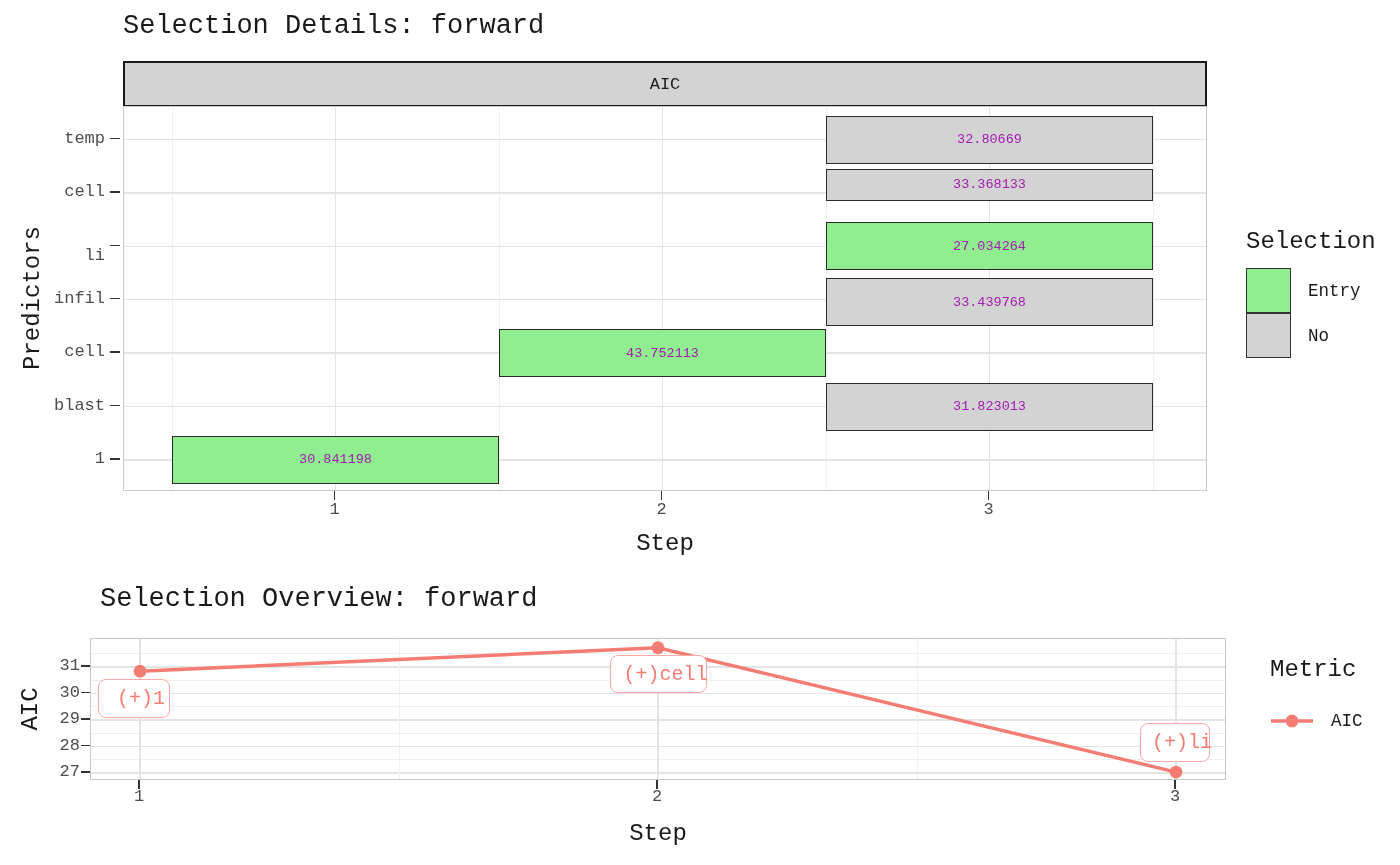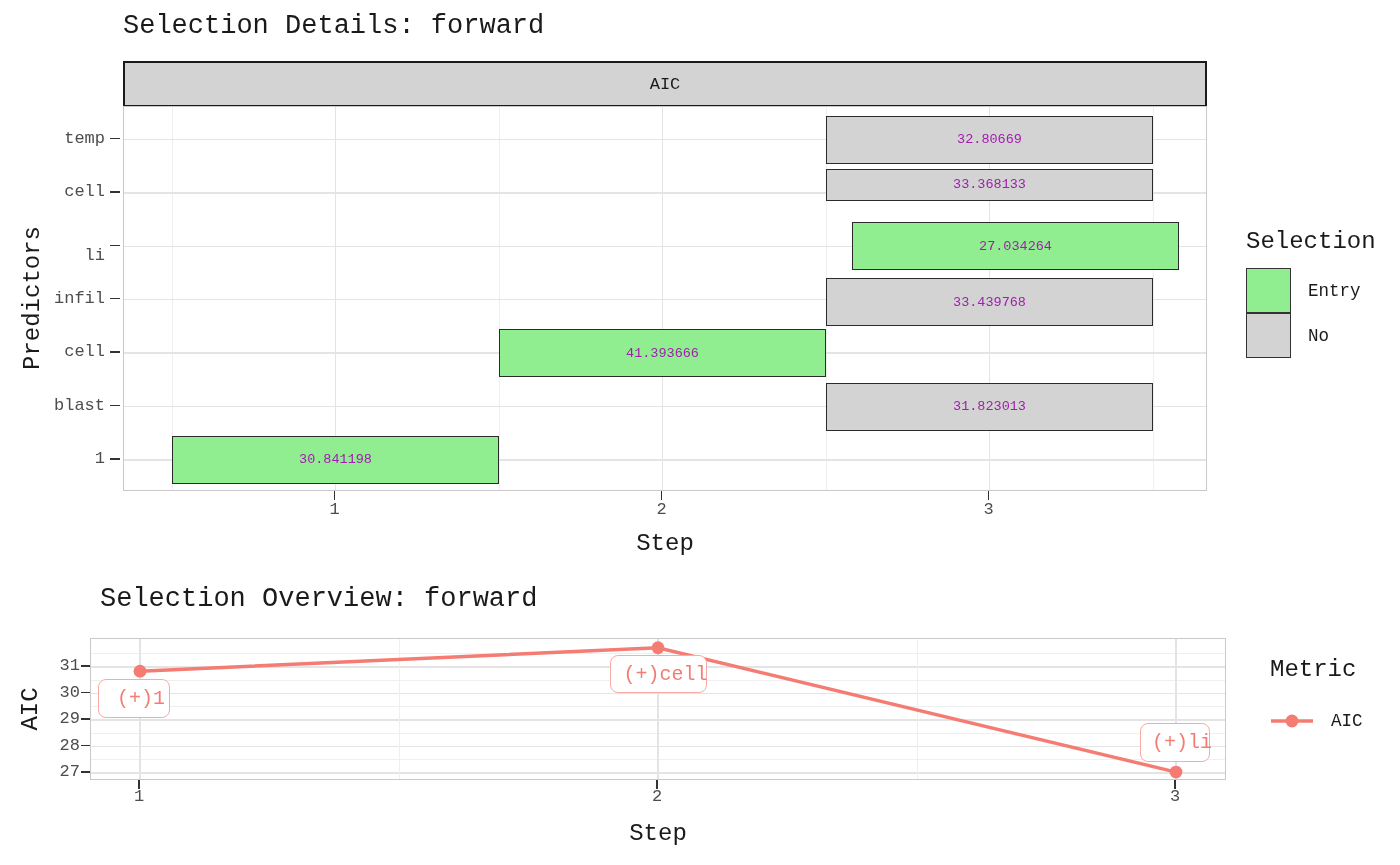--- a/index.html
+++ b/index.html
@@ -55,28 +55,28 @@
       <div class="gl" style="left: 0px; top: 191.9px; width: 1084px; height: 1.6px;"></div>
       <div class="gl" style="left: 0px; top: 245.3px; width: 1084px; height: 1.6px;"></div>
       <div class="gl" style="left: 0px; top: 298.7px; width: 1084px; height: 1.6px;"></div>
       <div class="gl" style="left: 0px; top: 352.1px; width: 1084px; height: 1.6px;"></div>
       <div class="tile" style="left: 702px; top: 8.5px; width: 327px; height: 48px; background: rgb(211, 211, 211);">
         <span>32.80669</span>
       </div>
       <div class="tile" style="left: 702px; top: 61.9px; width: 327px; height: 32px; background: rgb(211, 211, 211);">
         <span>33.368133</span>
       </div>
-      <div class="tile" style="left: 728px; top: 115.3px; width: 327px; height: 48px; background: rgb(144, 238, 144);">
+      <div class="tile" style="left: 702px; top: 115.3px; width: 327px; height: 48px; background: rgb(144, 238, 144);">
         <span>27.034264</span>
       </div>
       <div class="tile" style="left: 702px; top: 171px; width: 327px; height: 48px; background: rgb(211, 211, 211);">
         <span>33.439768</span>
       </div>
       <div class="tile" style="left: 375px; top: 222.1px; width: 327px; height: 48px; background: rgb(144, 238, 144);">
-        <span>41.393666</span>
+        <span>43.752113</span>
       </div>
       <div class="tile" style="left: 702px; top: 275.5px; width: 327px; height: 48px; background: rgb(211, 211, 211);">
         <span>31.823013</span>
       </div>
       <div class="tile" style="left: 48px; top: 328.9px; width: 327px; height: 48px; background: rgb(144, 238, 144);">
         <span>30.841198</span>
       </div>
     </div>
 
   <div class="axis-title ctr" id="xTitleTop" style="left:665px;top:530px;">Step</div>

